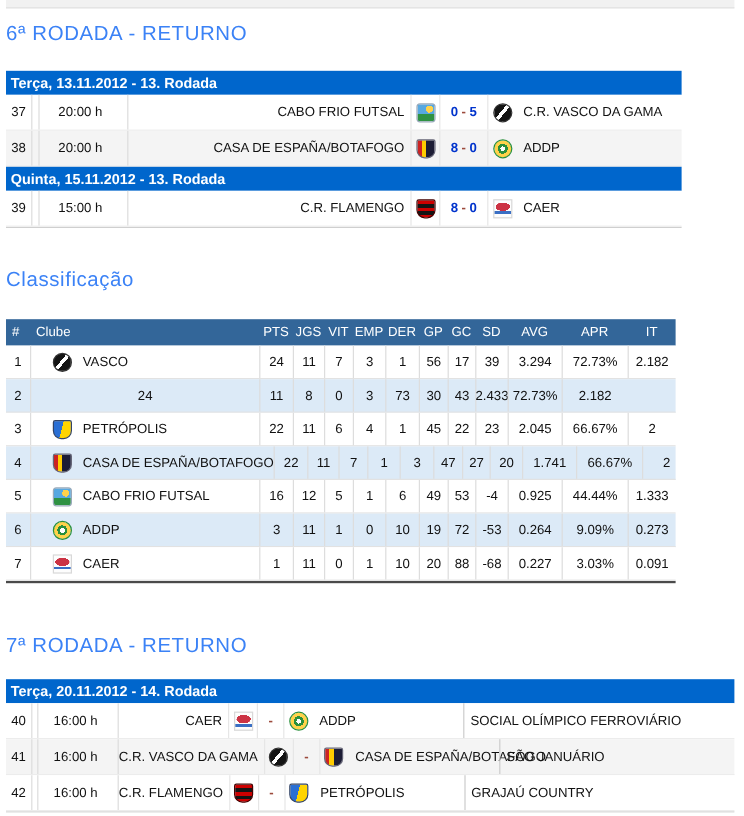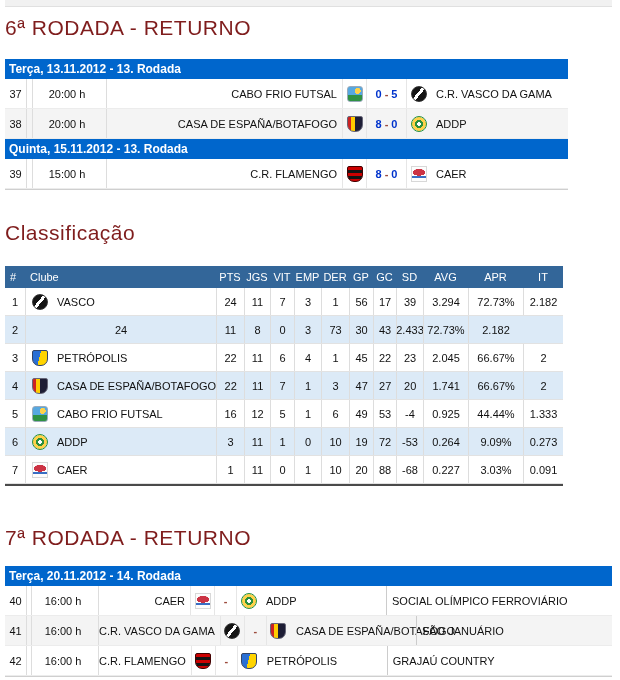--- a/index.html
+++ b/index.html
@@ -1,21 +1,21 @@
 <!DOCTYPE html>
 <html><head>
 <meta charset="utf-8">
 <style>
   * { margin:0; padding:0; box-sizing:border-box; }
   html,body { width:620px; background:#fff; font-family:"Liberation Sans", sans-serif; color:#111; }
   body { padding:0 8px 10px 5px; overflow:hidden; }
 
   .top-strip { height:7px; width:607px; background:#f1f1f1; border-bottom:1px solid #e0e0e0; }
 
-  h1.section-title { font-size:21px; font-weight:normal; color:#7f1d1d; letter-spacing:0.5px; line-height:20px; }
+  h1.section-title { font-size:17px; font-weight:normal; color:#3b82f6; letter-spacing:0.5px; line-height:20px; }
   #title-round6 { margin-top:11px; }
   #title-classificacao { margin-top:33px; }
   #title-round7 { margin-top:42px; }
 
   
   .fixtures { margin-top:21px; width:563px; font-size:11px; border-bottom:1px solid #cfcfcf; }
   .fixtures.wide { width:607px; margin-top:18px; }
 
   .day-bar { height:20px; line-height:20px; background:#0066cc; color:#fff; font-weight:bold; font-size:12px; padding-left:4px; }
 
@@ -37,21 +37,21 @@
   .cell.venue { justify-content:flex-start; padding-left:5px; border-left:1px solid #ccc; }
 
   
   .standings { margin-top:23px; width:558px; font-size:11px; border-bottom:2px solid #4a4a4a; }
   .srow { display:grid; grid-template-columns:20px 1fr 28px 26px 24px 27px 28px 24px 23px 27px 45px 55px 40px;
           height:28px; align-items:center; background:#fff; border-bottom:1px solid #e2e2e2; }
   .srow.head { height:22px; background:#336699; color:#fff; border-bottom:none; font-size:11px; }
   .srow.altb { background:#dceaf7; }
   .scell { display:flex; align-items:center; justify-content:center; height:100%; white-space:nowrap; }
   .scell.pos { justify-content:center; }
-  .scell.club { justify-content:flex-start; gap:9px; padding-left:6px; border-left:1px solid #ddd; }
+  .scell.club { justify-content:flex-start; gap:9px; padding-left:18px; border-left:1px solid #ddd; }
   .srow:not(.head) .scell.stat { border-left:1px solid #ddd; }
   .srow.head .scell { border:none; }
   .srow.head .scell.pos, .srow.head .scell.club { justify-content:flex-start; padding-left:5px; }
 
   
   .logo { width:16px; height:16px; display:inline-block; flex:none; }
   .logo-vasco { border-radius:50%; background:linear-gradient(130deg,#141414 0 41%,#ffffff 41% 56%,#141414 56% 100%); border:1px solid #333; }
   .logo-cabo-frio { border-radius:3px; border:1px solid #9ab;
       background: radial-gradient(circle 3px at 70% 28%, #ffd24a 98%, transparent), linear-gradient(180deg,#57a8e0 0 55%, #2f9243 55% 100%); }
   .logo-casa-espana { border-radius:2px 2px 7px 7px; border:1px solid #667;

